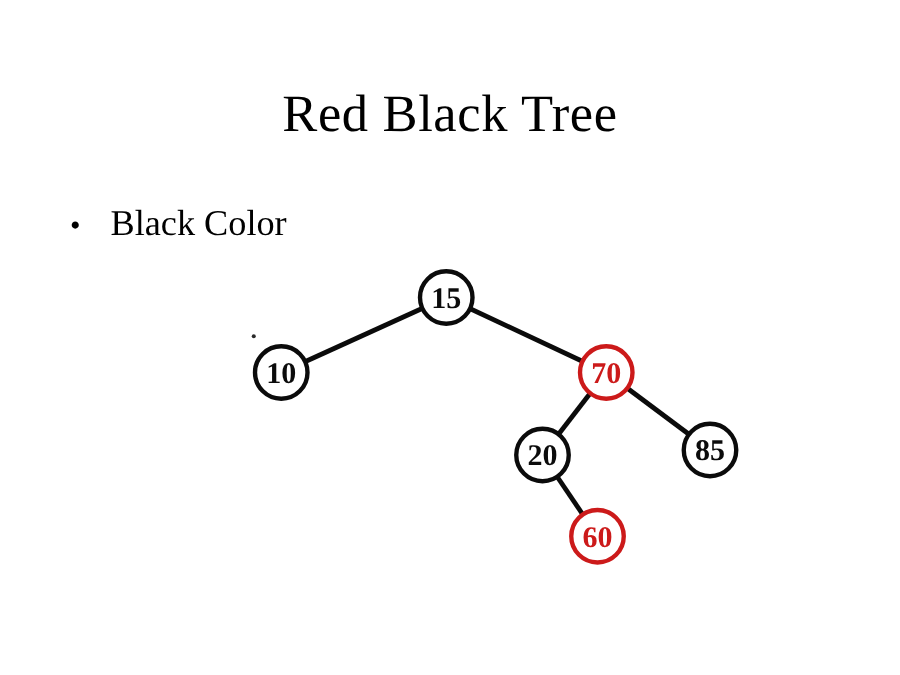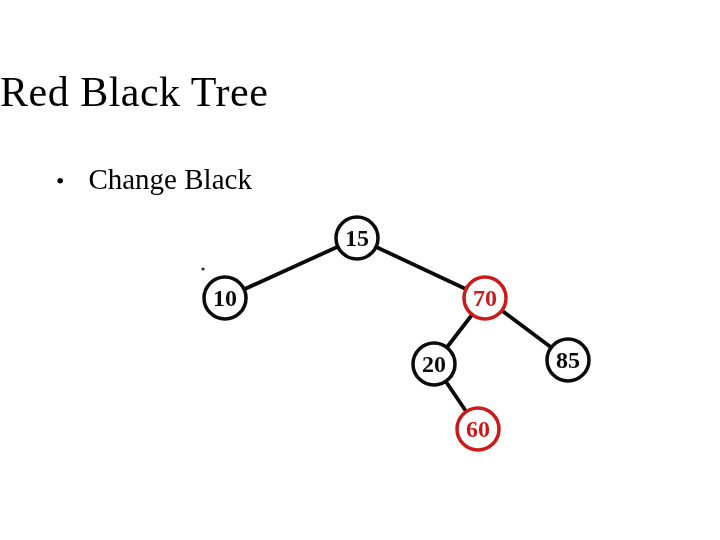--- a/index.html
+++ b/index.html
@@ -13,21 +13,21 @@
     background: #ffffff;
     overflow: hidden;
     font-family: "Liberation Serif", serif;
   }
   .slide-title {
     position: absolute;
     top: 68px;
     left: 0;
     width: 100%;
     margin: 0;
-    text-align: left;
+    text-align: center;
     font-size: 42px;
     font-weight: 400;
     color: #000000;
     letter-spacing: 0.5px;
   }
   .bullet-line {
     position: absolute;
     top: 163px;
     left: 56px;
     display: inline-flex;
@@ -54,21 +54,21 @@
 </style>
 </head>
 <body>
 
 <div class="slide">
 
   <h1 class="slide-title">Red Black Tree</h1>
 
   <div class="bullet-line">
     <span class="bullet-marker">•</span>
-    <span class="bullet-text">Change Black</span>
+    <span class="bullet-text">Black Color</span>
   </div>
 
   <svg class="tree-svg" viewBox="0 0 720 540" xmlns="http://www.w3.org/2000/svg">
       <line x1="357" y1="238" x2="225" y2="298" stroke="#0b0b0b" stroke-width="3.8"></line>
       <line x1="357" y1="238" x2="485" y2="298" stroke="#0b0b0b" stroke-width="3.8"></line>
       <line x1="485" y1="298" x2="434" y2="364" stroke="#0b0b0b" stroke-width="3.8"></line>
       <line x1="485" y1="298" x2="568" y2="360" stroke="#0b0b0b" stroke-width="3.8"></line>
       <line x1="434" y1="364" x2="478" y2="429" stroke="#0b0b0b" stroke-width="3.8"></line>
       <g>
         <circle cx="357" cy="238" r="21" fill="#ffffff" stroke="#0b0b0b" stroke-width="3.5"></circle>

